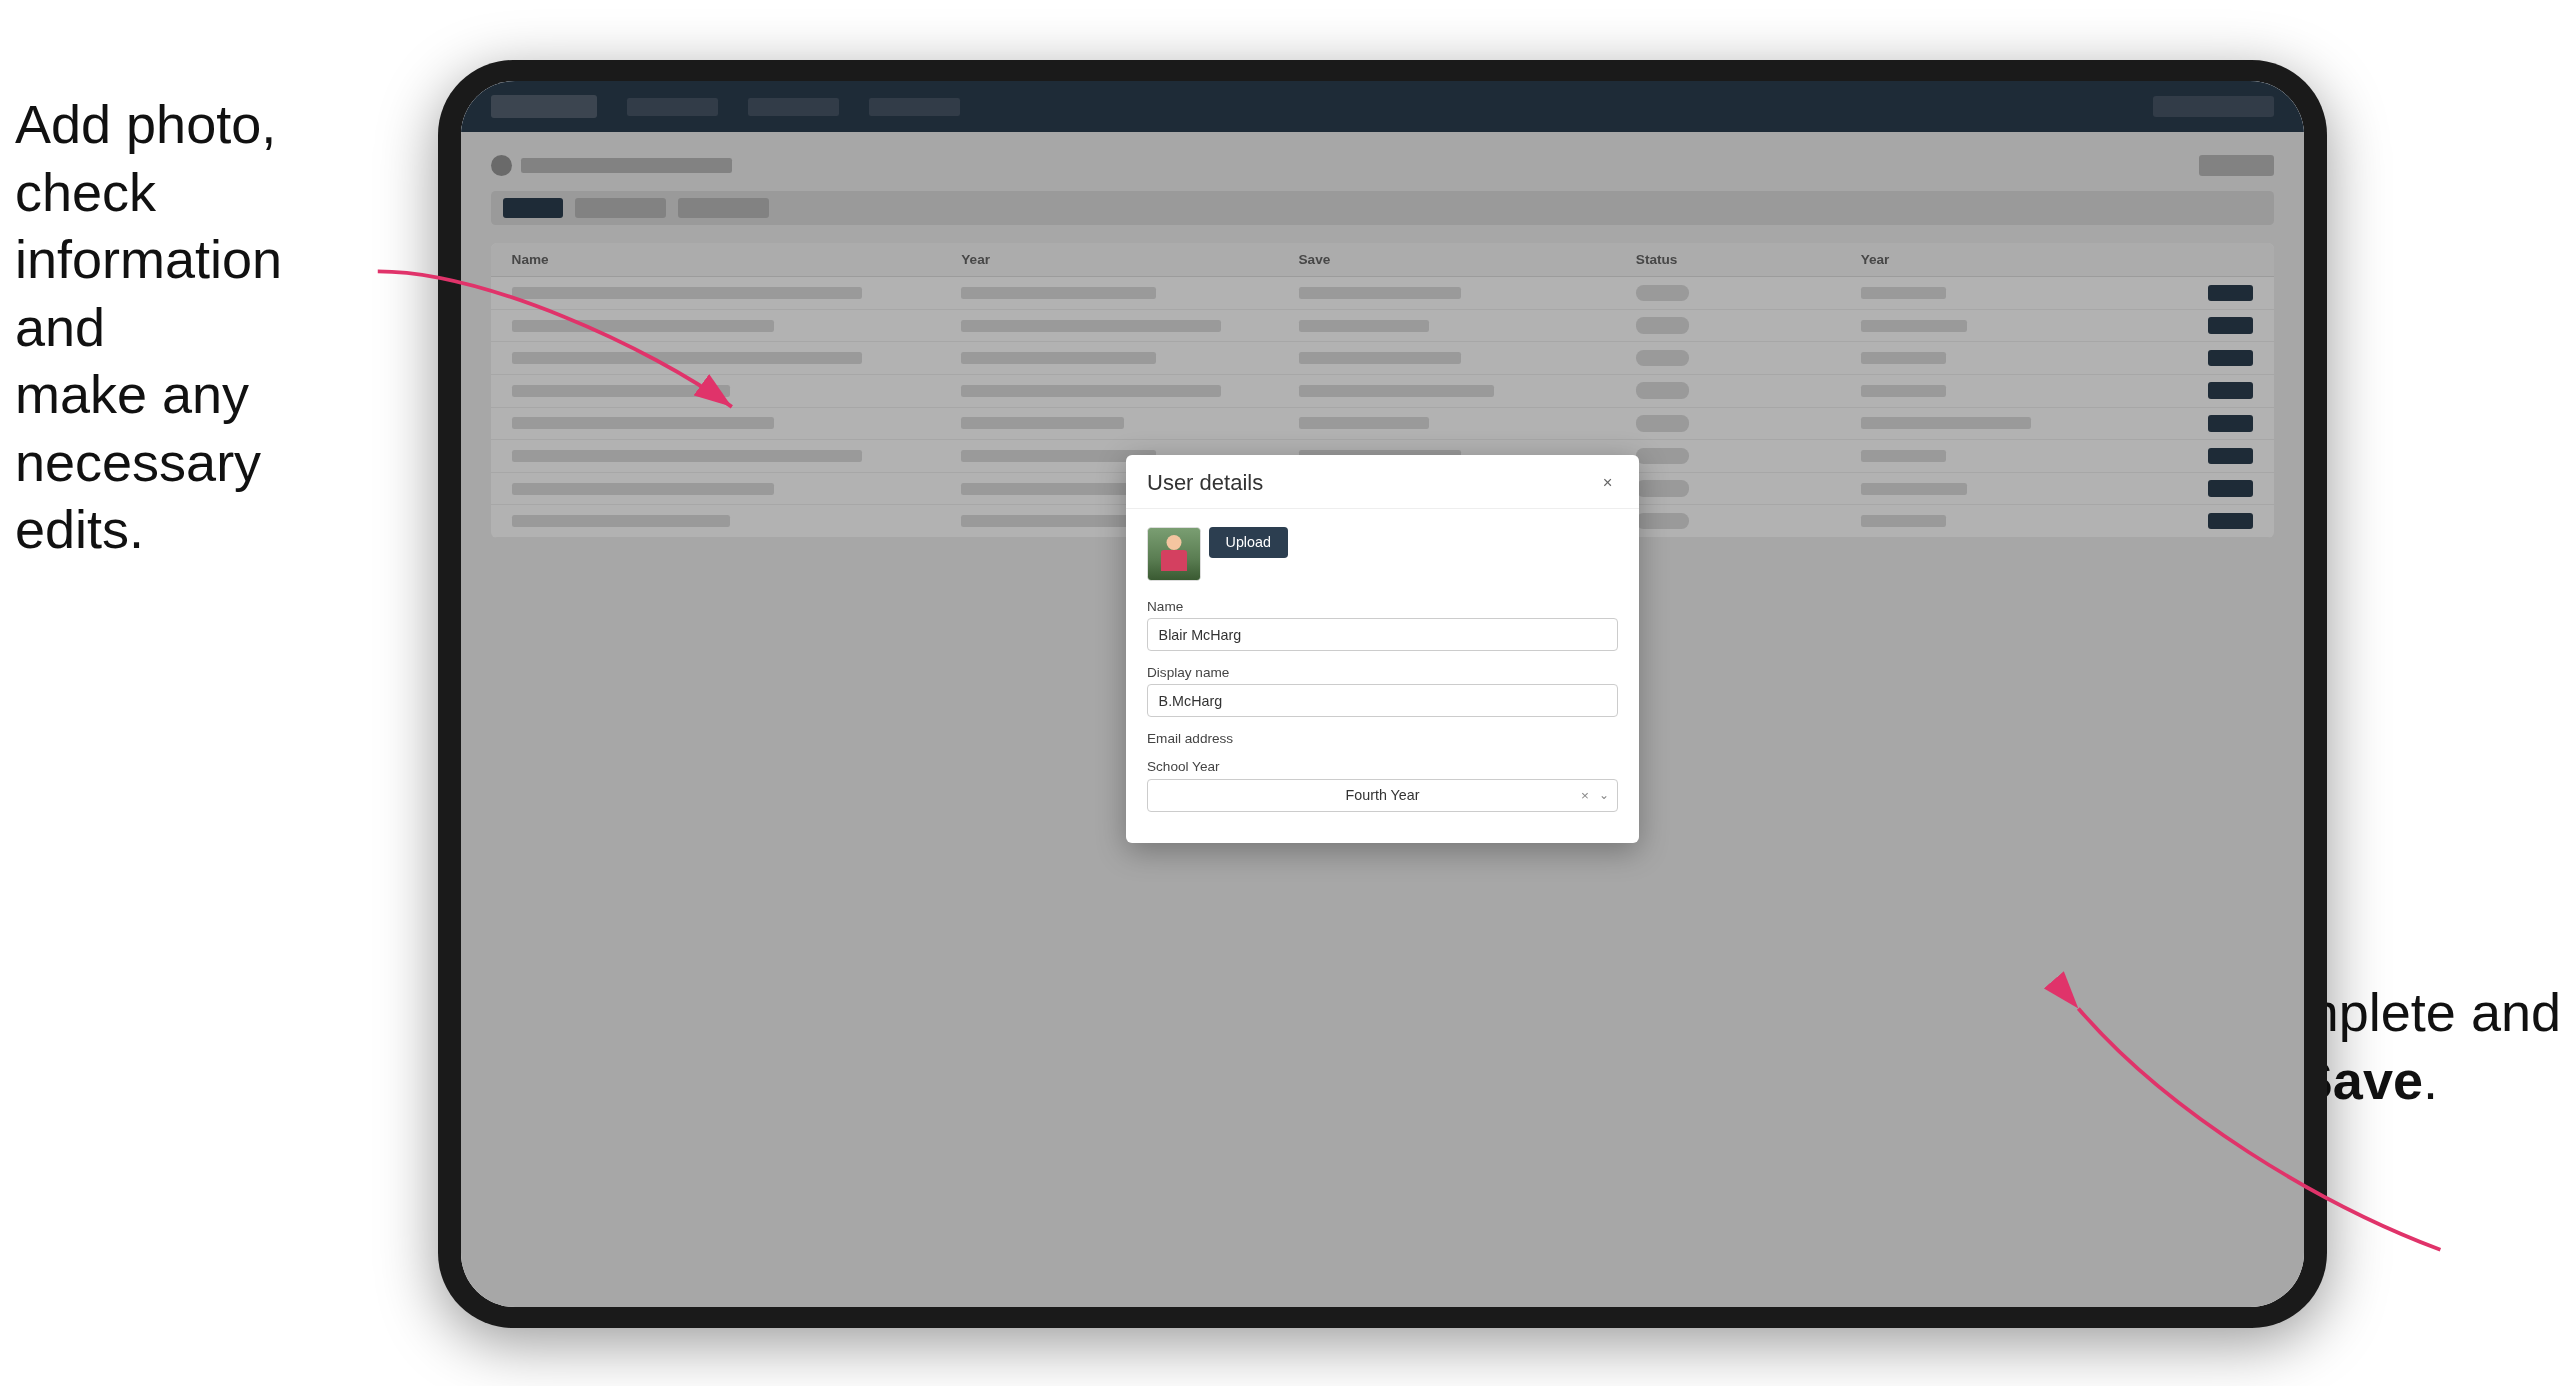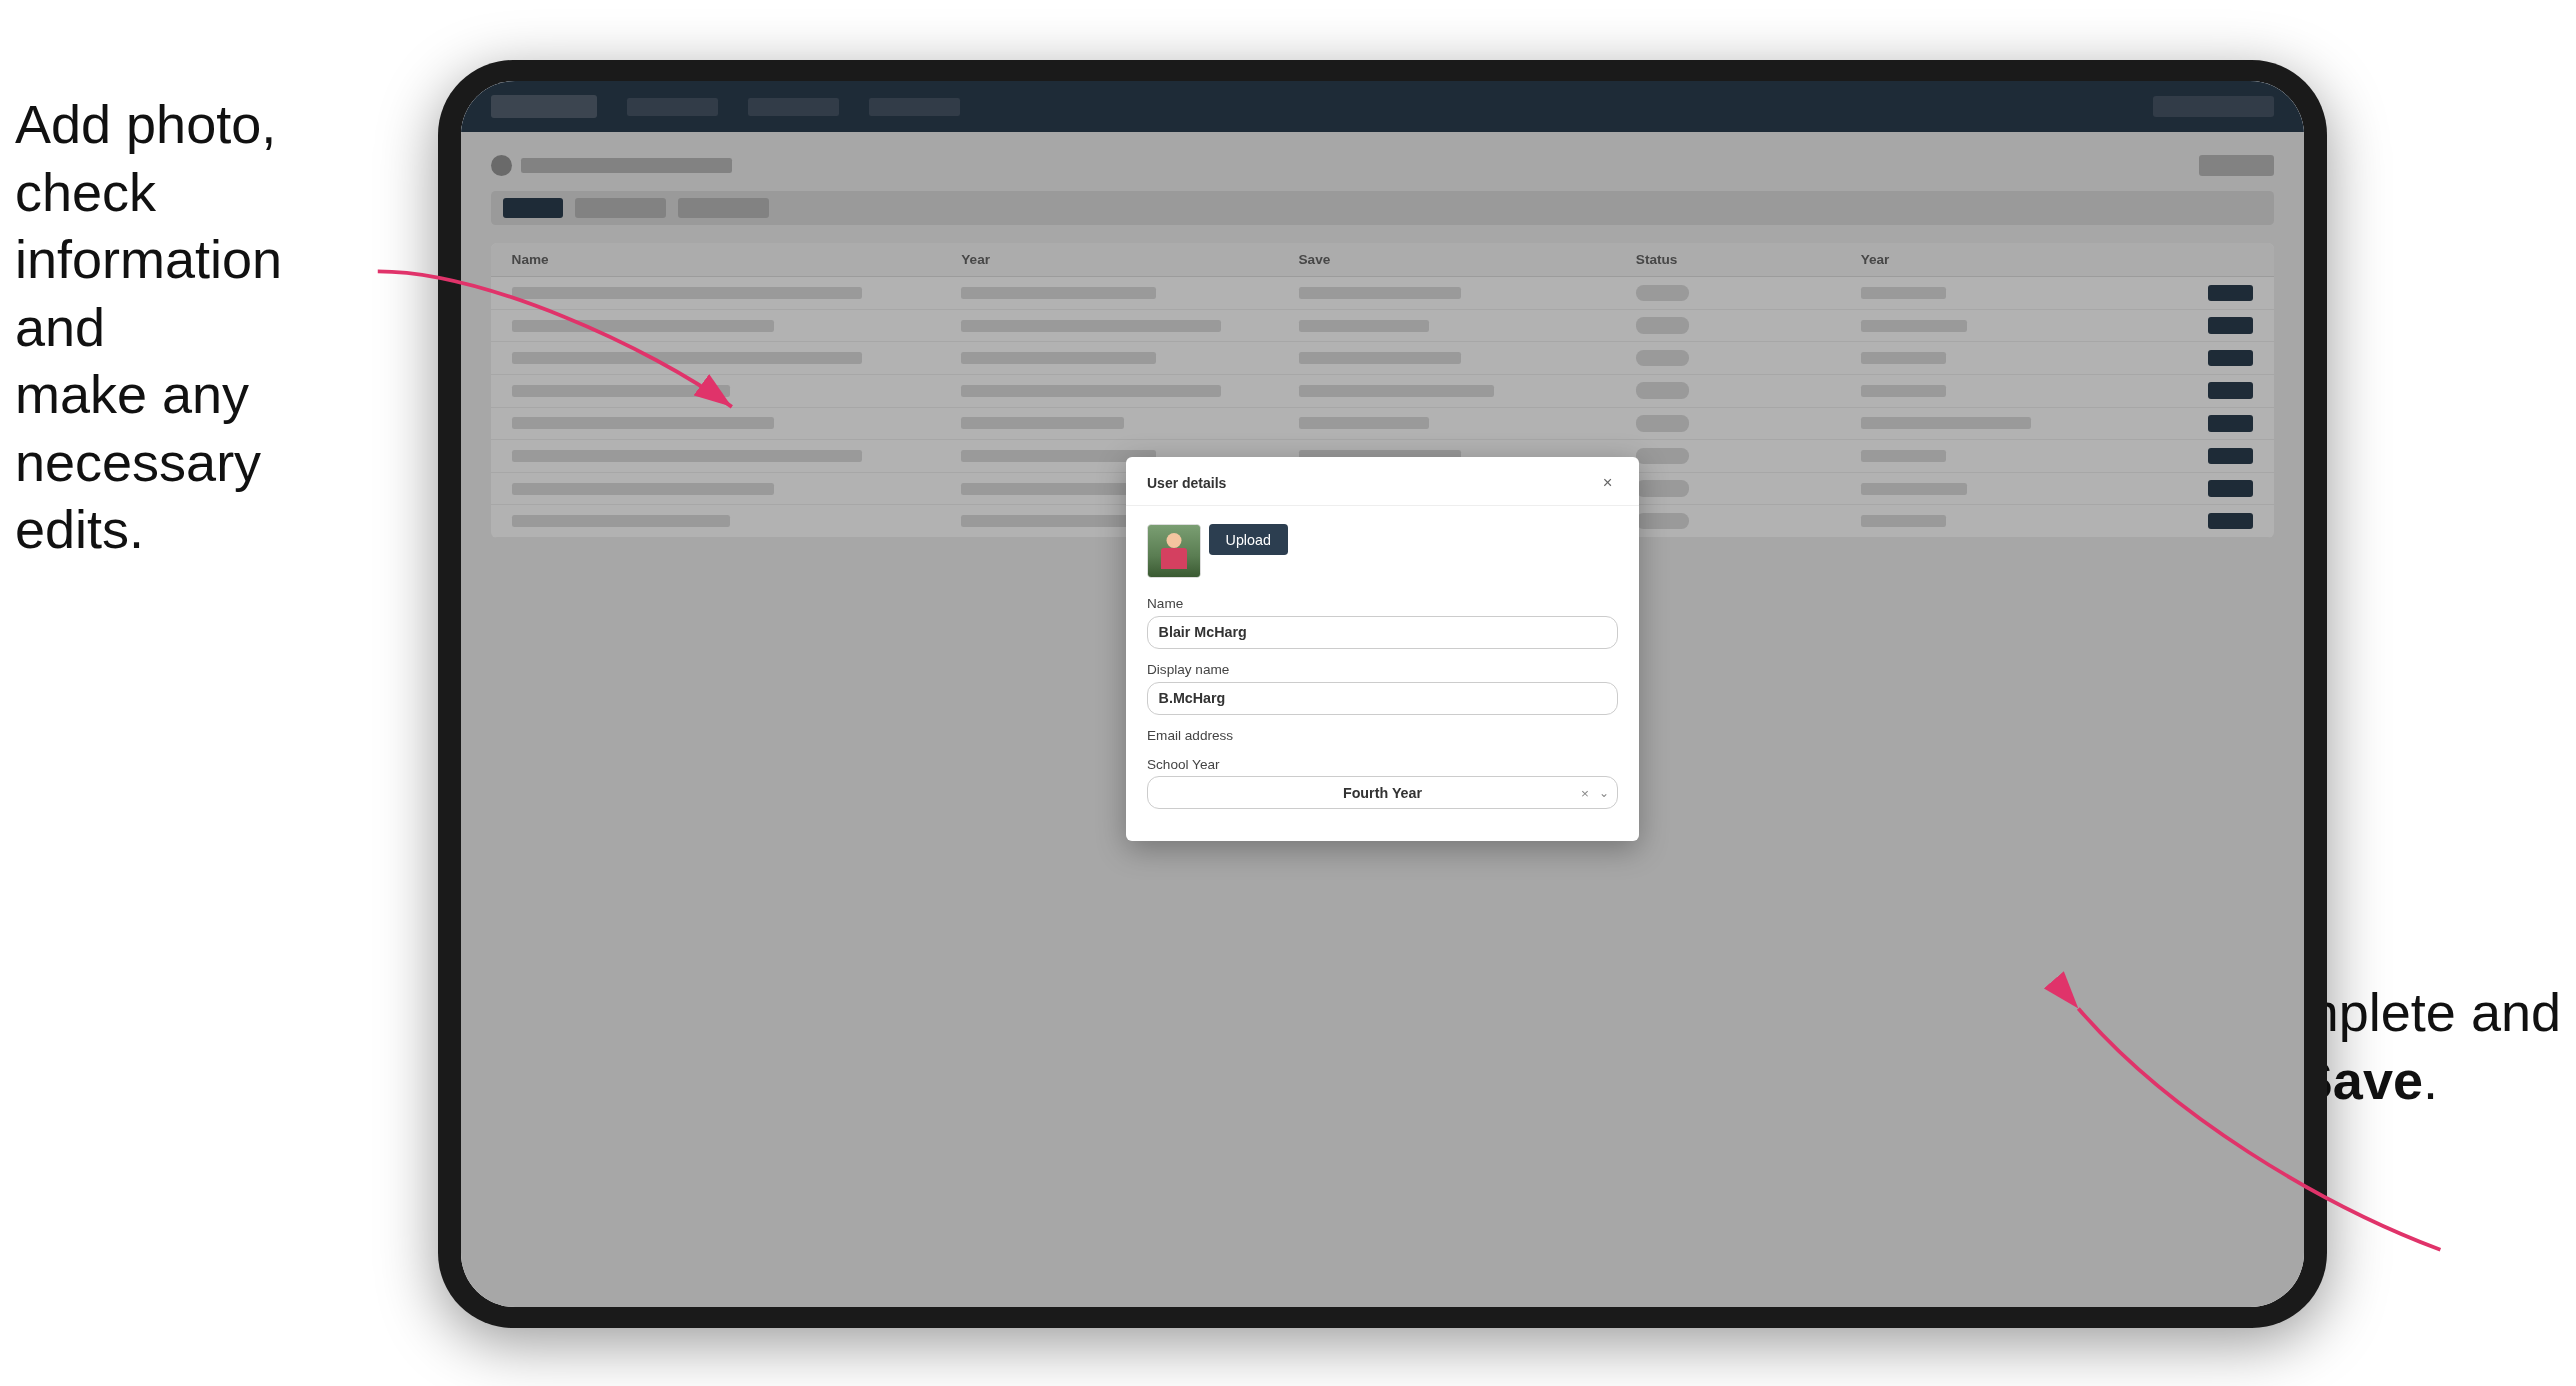--- a/index.html
+++ b/index.html
@@ -221,23 +221,23 @@
       top: -45px;
     }
     .modal-header {
       display: flex;
       align-items: center;
       justify-content: space-between;
       padding: 15px 21px 12px;
       border-bottom: 0.8px solid #eee;
     }
     .modal-title {
-      font-size: 14px;
+      font-size: 22px;
       color: #333;
-      font-weight: 700;
+      font-weight: 400;
     }
     .modal-close {
       width: 21px;
       height: 21px;
       cursor: pointer;
       color: #666;
       font-size: 16.6px;
       display: flex;
       align-items: center;
       justify-content: center;
@@ -311,26 +311,25 @@
     }
     .form-label {
       font-size: 13.6px;
       color: #444;
       margin-bottom: 4.5px;
       display: block;
     }
     .form-input {
       width: 100%;
       border: 0.8px solid #ccc;
-      border-radius: 12px;
+      border-radius: 4px;
       padding: 7.5px 10.6px;
       font-size: 14.3px;
       color: #333;
       outline: none;
-      font-weight: bold;
     }
 
     
     .select-wrapper {
       position: relative;
     }
     .select-wrapper .form-input {
       text-align: center;
     }
     .select-clear {

